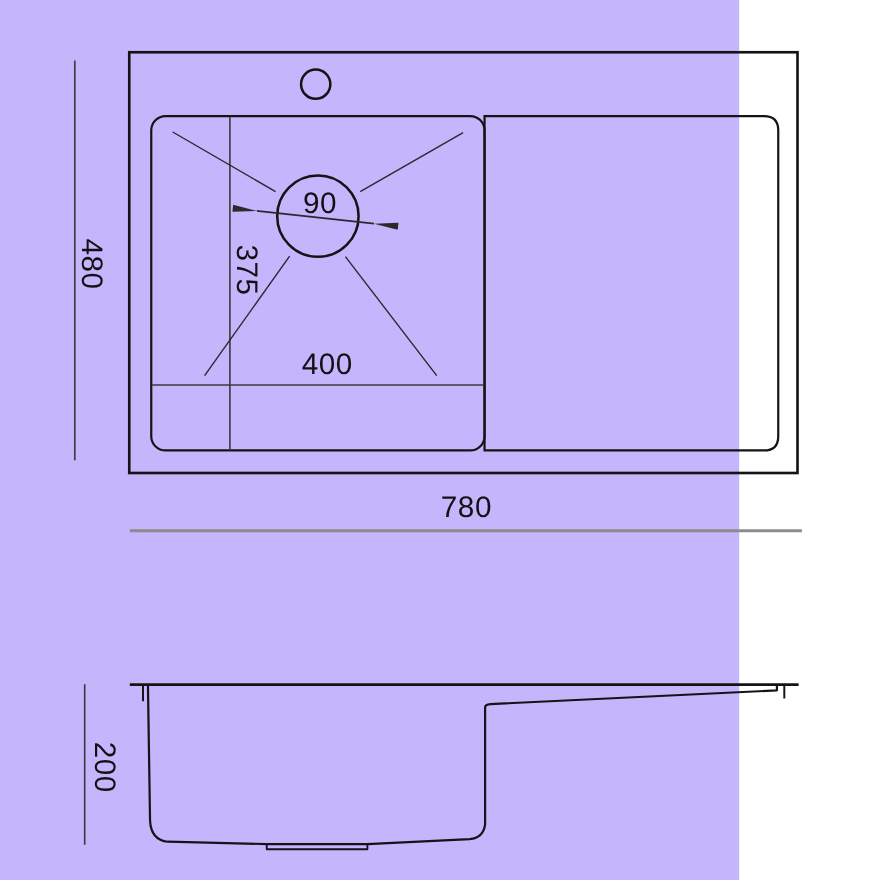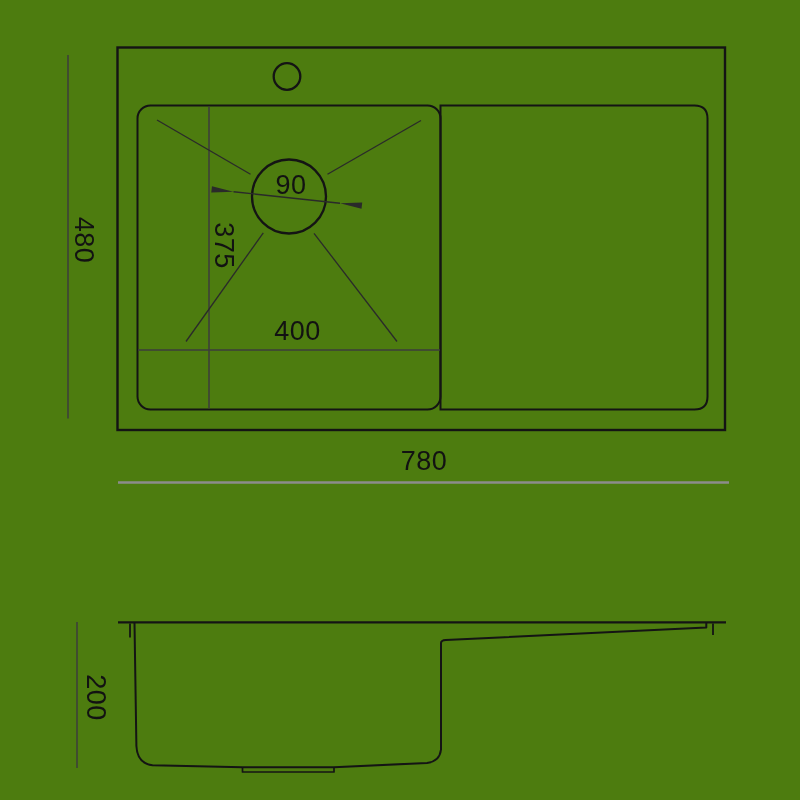--- a/index.html
+++ b/index.html
@@ -5,23 +5,23 @@
   html, body {
     margin: 0;
     padding: 0;
     background: #ffffff;
     width: 800px;
     height: 800px;
     overflow: hidden;
   }
   .stage {
     position: relative;
-    width: 800px;
+    width: 672px;
     height: 800px;
-    background: #4d7c0f;
+    background: #c4b5fd;
     text-decoration: underline;
   }
   svg { display: block; }
   .outline  { fill: none; stroke: #141414; stroke-width: 2.4px; }
   .feature  { fill: none; stroke: #141414; stroke-width: 2px;   }
   .hole     { fill: none; stroke: #141414; stroke-width: 2.3px; }
   .dimline  { fill: none; stroke: #3c3c3c; stroke-width: 1.5px; }
   .foldline { fill: none; stroke: #2a2a2a; stroke-width: 1.3px; }
   .leader   { fill: none; stroke: #2a2a2a; stroke-width: 1.4px; }
   .ruler    { fill: none; stroke: #8c8c8c; stroke-width: 2.6px; }

